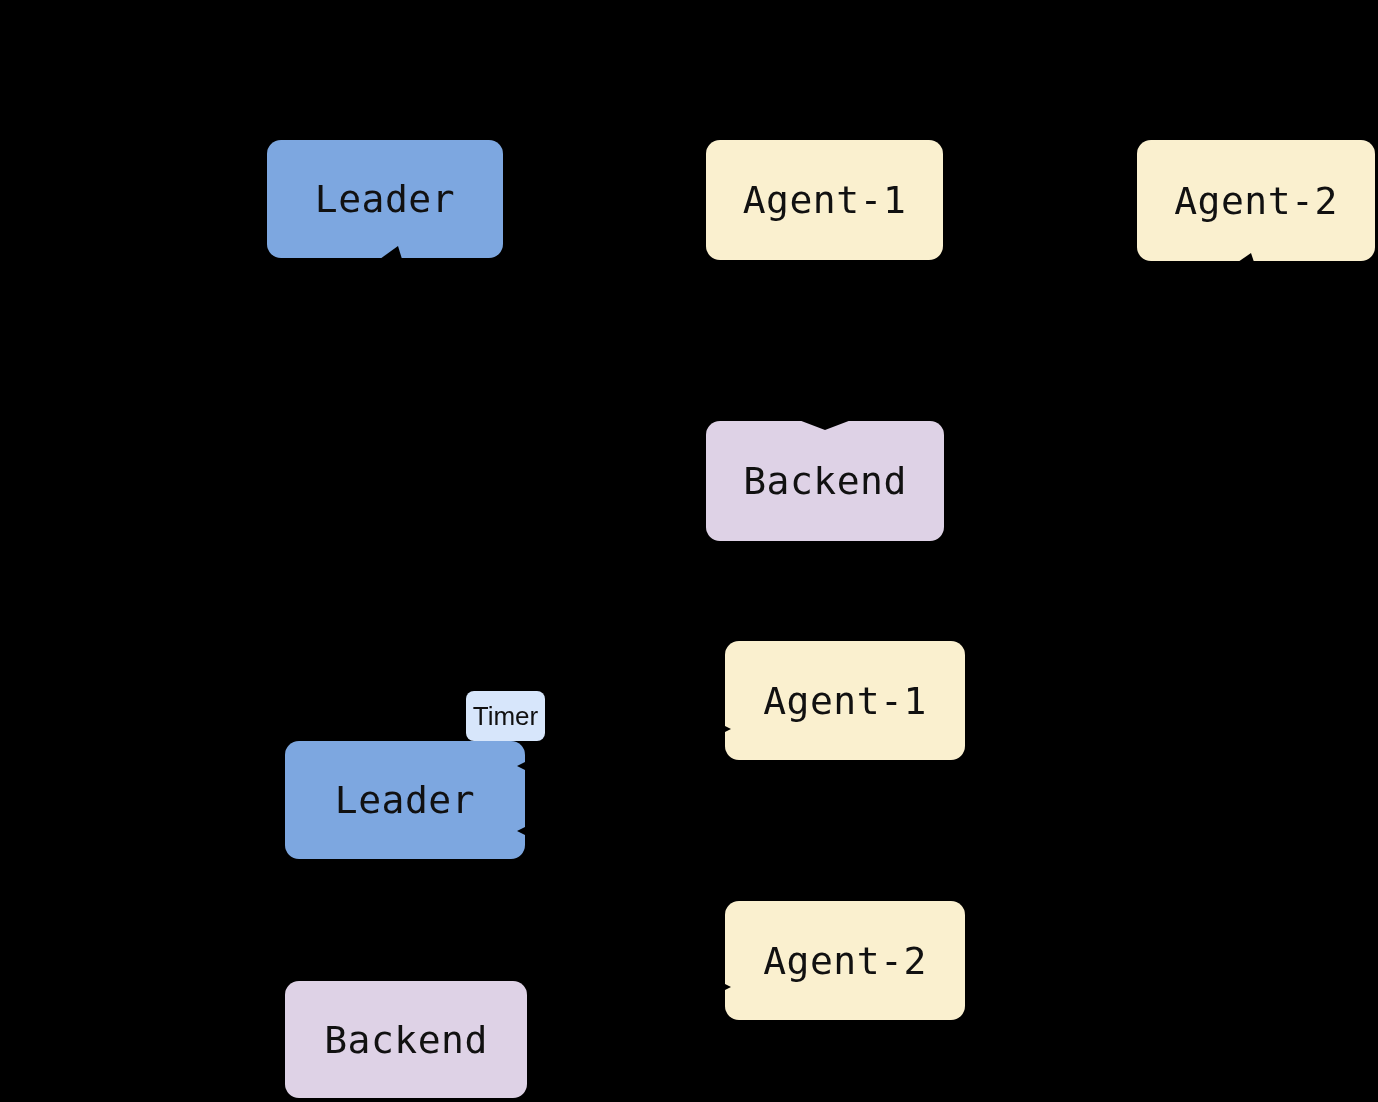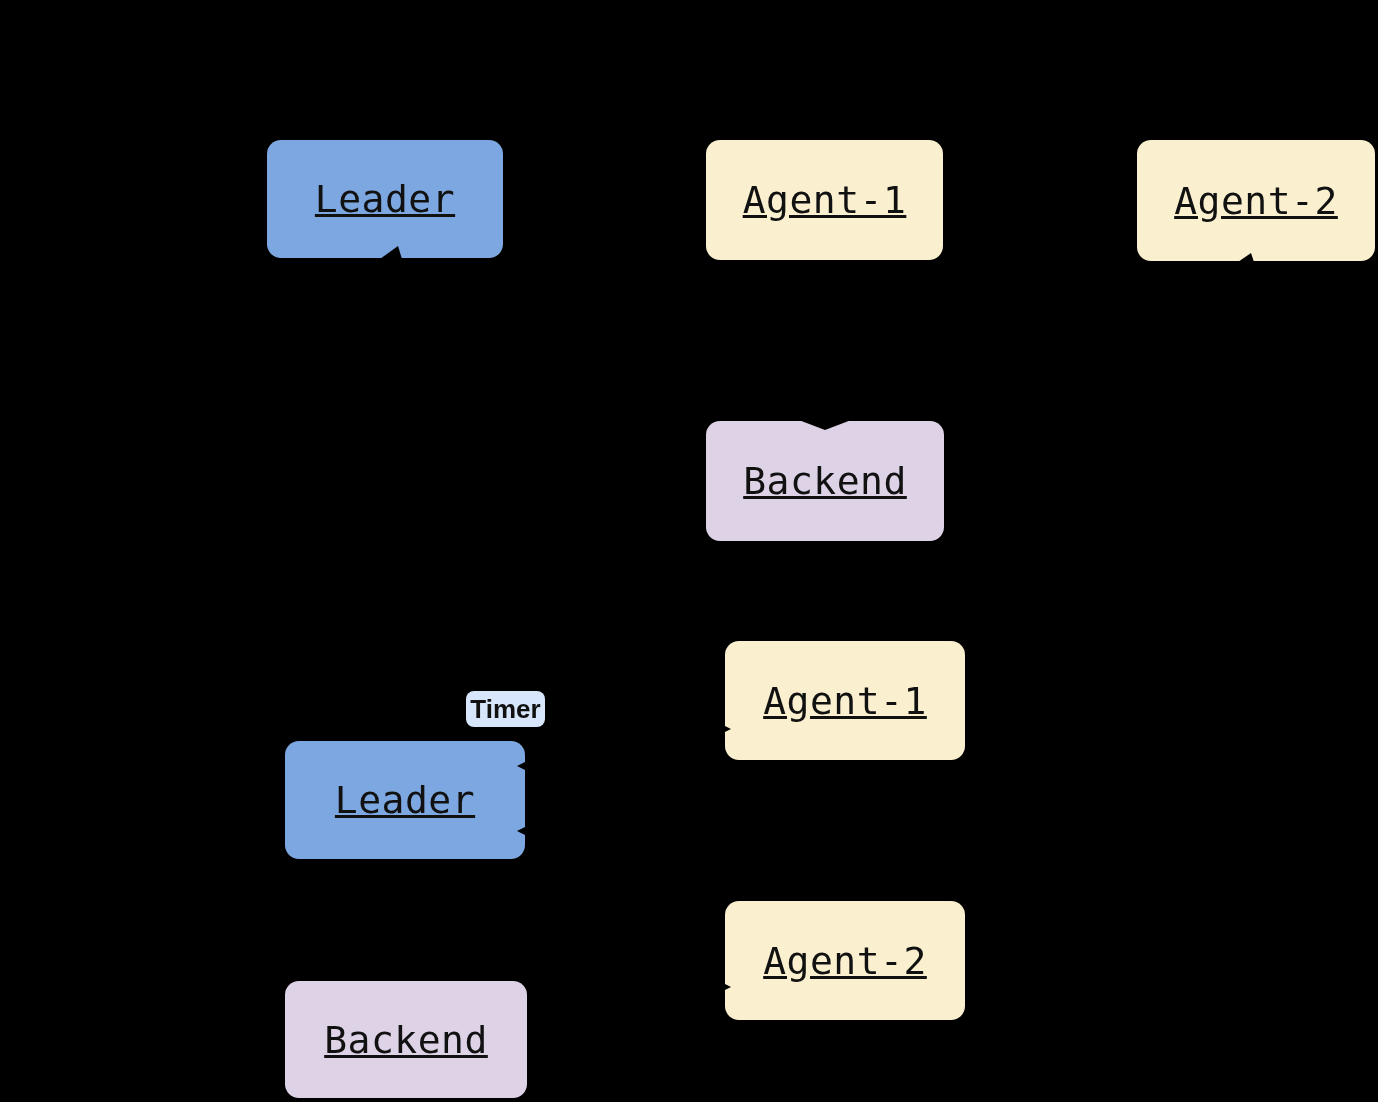--- a/index.html
+++ b/index.html
@@ -18,21 +18,20 @@
     position: absolute;
     display: flex;
     align-items: center;
     justify-content: center;
     color: #111111;
     box-sizing: border-box;
     letter-spacing: 0.5px;
   }
   .node.mono {
     font-family: "DejaVu Sans Mono", monospace;
-    text-decoration: underline;
   }
   .node.sans {
     font-family: "Liberation Sans", sans-serif;
     letter-spacing: 0px;
   }
   .mark {
     position: absolute;
     pointer-events: none;
   }
 </style>
@@ -41,21 +40,21 @@
 
 <div class="canvas" style="width: 1378px; height: 1102px; background: rgb(0, 0, 0);">
     <div class="node mono" style="left: 267px; top: 140px; width: 236px; height: 118px; background: rgb(125, 167, 224); border-radius: 14px; font-size: 38px; color: rgb(17, 17, 17);">Leader</div>
     <div class="node mono" style="left: 706px; top: 140px; width: 237px; height: 120px; background: rgb(250, 240, 207); border-radius: 14px; font-size: 38px; color: rgb(17, 17, 17);">Agent-1</div>
     <div class="node mono" style="left: 1137px; top: 140px; width: 238px; height: 121px; background: rgb(250, 240, 207); border-radius: 14px; font-size: 38px; color: rgb(17, 17, 17);">Agent-2</div>
     <div class="node mono" style="left: 706px; top: 421px; width: 238px; height: 120px; background: rgb(222, 210, 230); border-radius: 14px; font-size: 38px; color: rgb(17, 17, 17);">Backend</div>
     <div class="node mono" style="left: 725px; top: 641px; width: 240px; height: 119px; background: rgb(250, 240, 207); border-radius: 14px; font-size: 38px; color: rgb(17, 17, 17);">Agent-1</div>
     <div class="node mono" style="left: 285px; top: 741px; width: 240px; height: 118px; background: rgb(125, 167, 224); border-radius: 14px; font-size: 38px; color: rgb(17, 17, 17);">Leader</div>
     <div class="node mono" style="left: 725px; top: 901px; width: 240px; height: 119px; background: rgb(250, 240, 207); border-radius: 14px; font-size: 38px; color: rgb(17, 17, 17);">Agent-2</div>
     <div class="node mono" style="left: 285px; top: 981px; width: 242px; height: 117px; background: rgb(222, 210, 230); border-radius: 14px; font-size: 38px; color: rgb(17, 17, 17);">Backend</div>
-    <div class="node sans" style="left: 466px; top: 691px; width: 79px; height: 36px; background: rgb(215, 230, 251); border-radius: 8px; font-size: 26px; color: rgb(17, 17, 17); font-weight: bold;">Timer</div>
+    <div class="node sans" style="left: 466px; top: 691px; width: 79px; height: 50px; background: rgb(215, 230, 251); border-radius: 8px; font-size: 26px; color: rgb(17, 17, 17);">Timer</div>
     <svg class="mark" width="84" height="17" viewBox="0 0 84 17" style="left: 783px; top: 413px;">
       <polygon points="0,1 42,8 84,1 42,17" fill="#000000"></polygon>
     </svg>
     <svg class="mark" width="22" height="13" viewBox="0 0 22 13" style="left: 380px; top: 246px;">
       <polygon points="0,13 18,0 22,13" fill="#000000"></polygon>
     </svg>
     <svg class="mark" width="16" height="9" viewBox="0 0 16 9" style="left: 1238px; top: 253px;">
       <polygon points="0,9 13,0 16,9" fill="#000000"></polygon>
     </svg>
     <svg class="mark" width="12" height="12" viewBox="0 0 12 12" style="left: 517px; top: 760px;">

